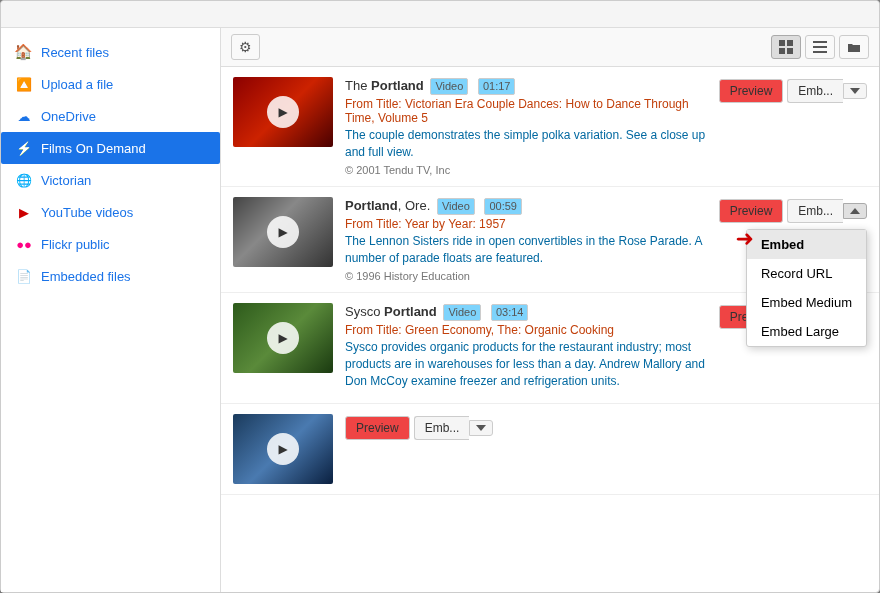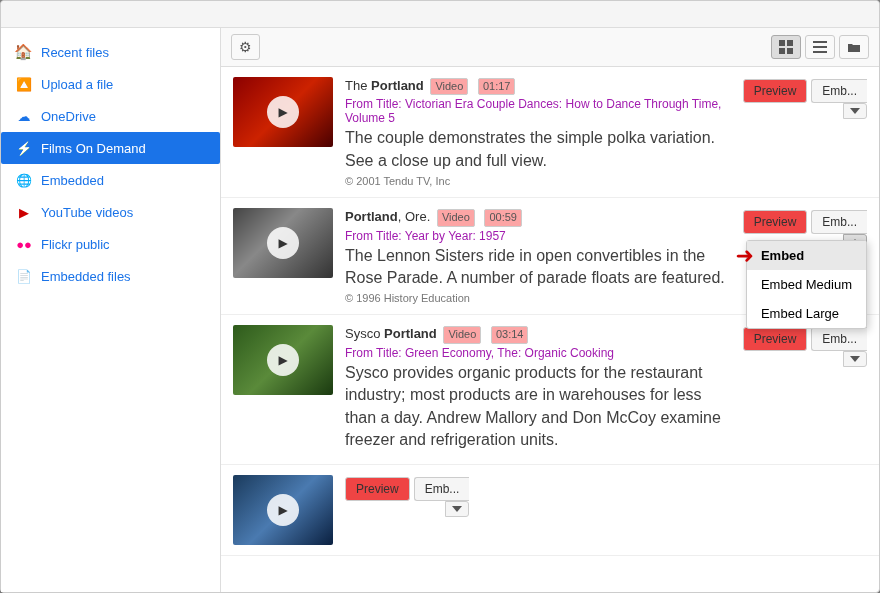--- a/index.html
+++ b/index.html
@@ -160,36 +160,36 @@
     }
     .result-title {
       font-size: 13px;
       color: #333;
       margin-bottom: 2px;
       line-height: 1.4;
     }
     .result-title strong { font-weight: bold; }
     .result-badge {
       display: inline-block;
-      background: #fca5a5;
+      background: #7dd3fc;
       border: 1px solid #ccc;
       border-radius: 2px;
       font-size: 11px;
       padding: 0 4px;
       color: #555;
       margin: 0 3px;
     }
     .result-subtitle {
       font-size: 12px;
-      color: #a21caf;
+      color: #c2410c;
       margin-bottom: 2px;
     }
     .result-desc {
-      font-size: 16px;
-      color: #404040;
+      font-size: 12px;
+      color: #0369a1;
       line-height: 1.4;
       margin-bottom: 3px;
     }
     .result-copy {
       font-size: 11px;
       color: #777;
     }
     .result-actions {
       display: flex;
       align-items: flex-start;
@@ -202,22 +202,21 @@
       border: 1px solid #ccc;
       border-radius: 3px;
       padding: 4px 10px;
       cursor: pointer;
       font-size: 12px;
       color: #333;
       white-space: nowrap;
     }
     .embed-btn-group {
       display: flex;
-      align-items: flex-end;
-      flex-direction: column;
+      align-items: center;
     }
     .embed-main {
       background: #f5f5f5;
       border: 1px solid #ccc;
       border-right: none;
       border-radius: 3px 0 0 3px;
       padding: 4px 10px;
       cursor: pointer;
       font-size: 12px;
       color: #333;
@@ -319,21 +318,21 @@
         <div class="sidebar-item active">
           <span class="sidebar-icon">
             <span style="font-size:13px;color:#fff;">⚡</span>
           </span>
           <span>Films On Demand</span>
         </div>
         <div class="sidebar-item">
           <span class="sidebar-icon">
             <span style="font-size:13px;color:#888;">🌐</span>
           </span>
-          <span>Embedded</span>
+          <span>Victorian</span>
         </div>
         <div class="sidebar-item">
           <span class="sidebar-icon">
             <span style="font-size:13px;color:#cc0000;">▶</span>
           </span>
           <span>YouTube videos</span>
         </div>
         <div class="sidebar-item">
           <span class="sidebar-icon">
             <span style="font-size:13px;color:#ff0084;">●●</span>
@@ -425,20 +424,21 @@
         <button class="embed-main">Emb...</button>
         <button class="embed-arrow open">
                   <span class="arrow-indicator arrow-up"></span>
                 </button>
       </div>
     </div>
     <div class="red-arrow">➜</div>
 
     <div class="dropdown-menu">
       <div class="dropdown-item">Embed</div>
+              <div class="dropdown-item">Record URL</div>
               <div class="dropdown-item">Embed Medium</div>
               <div class="dropdown-item">Embed Large</div>
     </div>
 
   </div>
           <div class="result-item" style="position: relative;">
     <div class="thumb thumb-3">
       <div class="play-btn">▶</div>
     </div>
     <div class="result-info">

